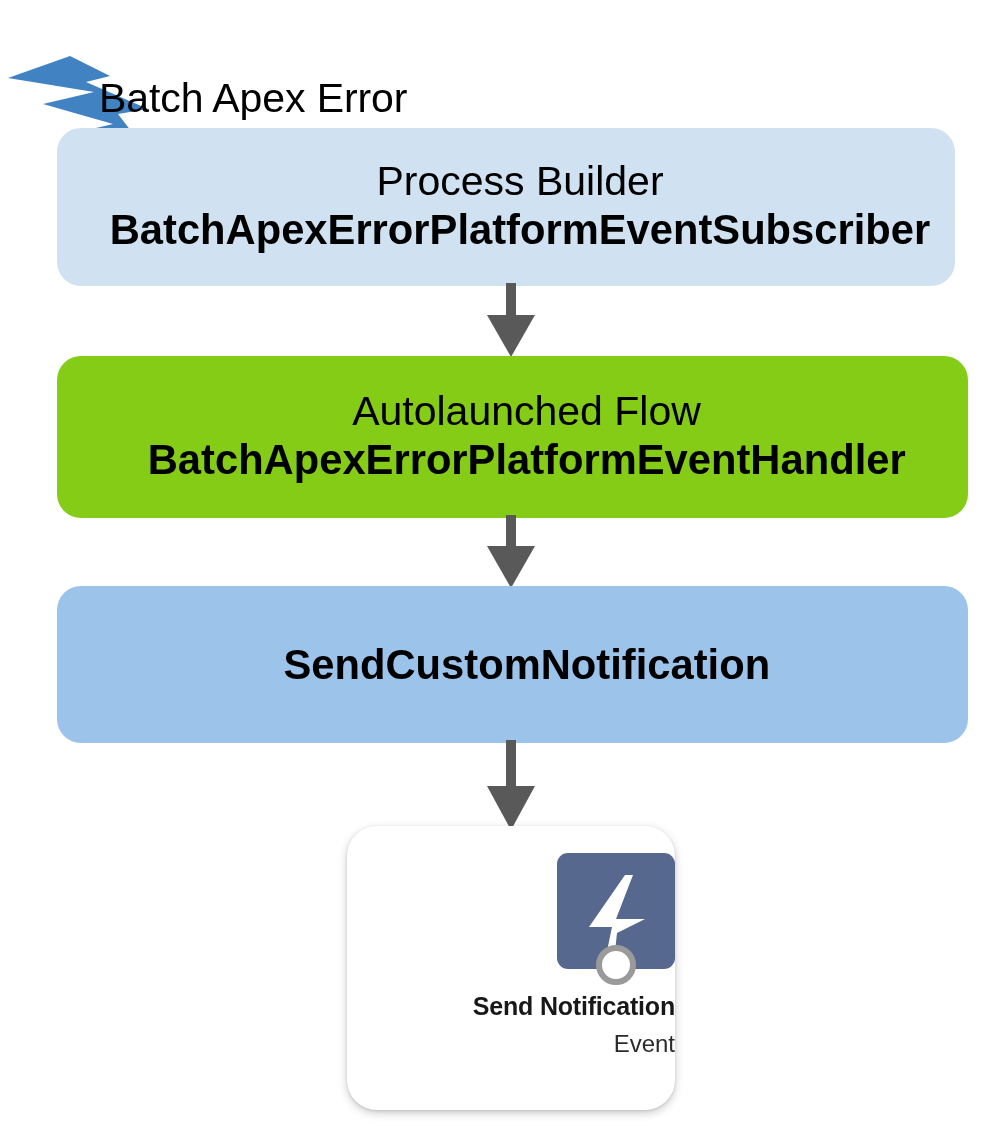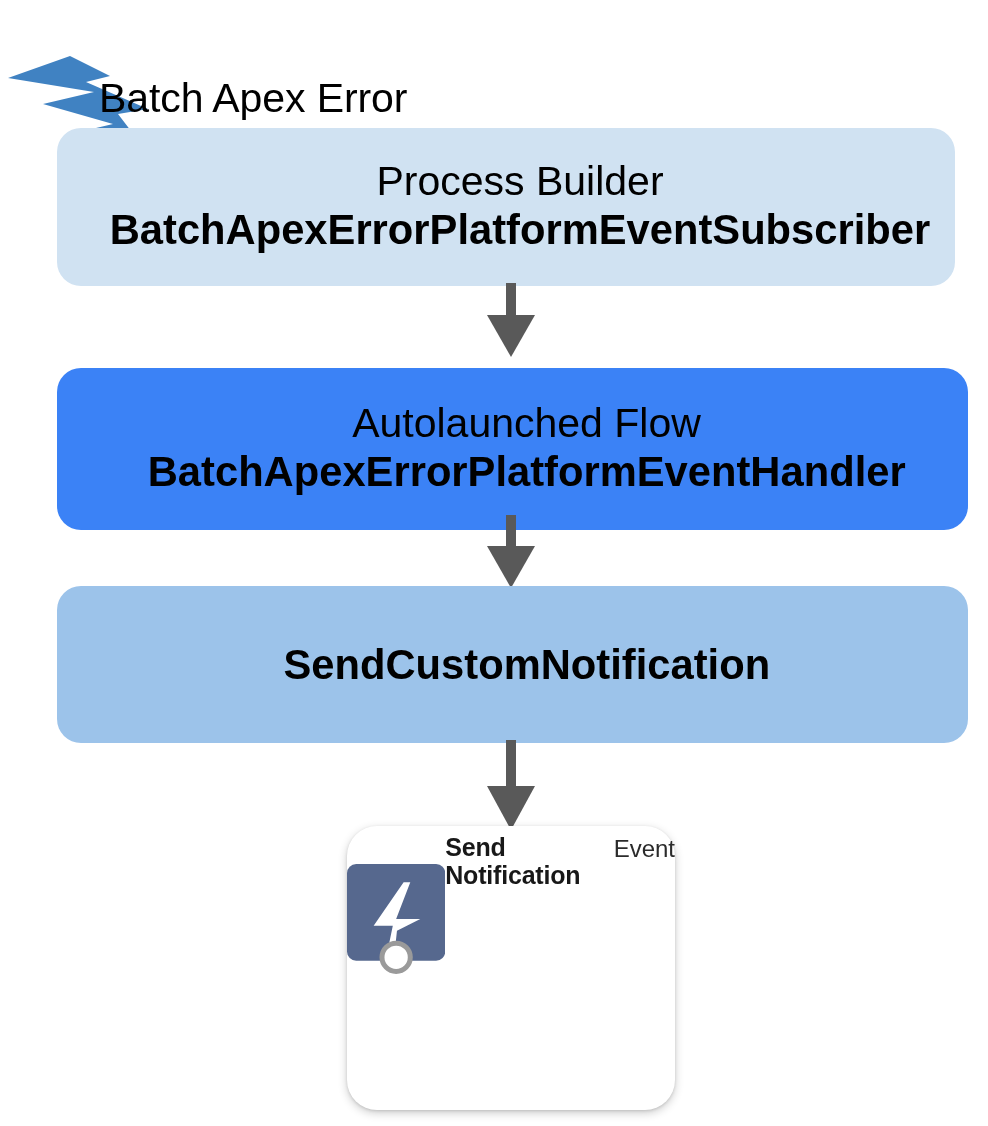--- a/index.html
+++ b/index.html
@@ -103,21 +103,22 @@
   #action-card {
     position: absolute;
     left: 347px;
     top: 826px;
     width: 328px;
     height: 284px;
     background: #ffffff;
     border-radius: 30px;
     box-shadow: 0 3px 10px rgba(0,0,0,0.20), 0 1px 3px rgba(0,0,0,0.12);
     display: flex;
-    align-items: flex-start;
+    flex-direction: column;
+    align-items: flex-end;
   }
   .action-icon {
     position: relative;
     margin-top: 27px;
     width: 118px;
     height: 132px;
   }
   .action-icon svg { display: block; width: 100%; height: 100%; }
   .action-title {
     margin-top: 8px;
@@ -156,21 +157,21 @@
     <div class="line-name">BatchApexErrorPlatformEventSubscriber</div>
   </div>
 
   <div class="arrow" id="arrow-1">
     <svg viewBox="0 0 60 74" preserveAspectRatio="none" xmlns="http://www.w3.org/2000/svg" aria-hidden="true">
       <rect x="25" y="0" width="10" height="34" fill="#595959"></rect>
       <polygon points="6,32 54,32 30,74" fill="#595959"></polygon>
     </svg>
   </div>
 
-  <div class="node" id="node-handler" style="background: #3b82f6; margin-top: 12px;">
+  <div class="node" id="node-handler" style="background: #84cc16;">
     <div class="line-type">Autolaunched Flow</div>
     <div class="line-name">BatchApexErrorPlatformEventHandler</div>
   </div>
 
   <div class="arrow" id="arrow-2">
     <svg viewBox="0 0 60 73" preserveAspectRatio="none" xmlns="http://www.w3.org/2000/svg" aria-hidden="true">
       <rect x="25" y="0" width="10" height="33" fill="#595959"></rect>
       <polygon points="6,31 54,31 30,73" fill="#595959"></polygon>
     </svg>
   </div>

